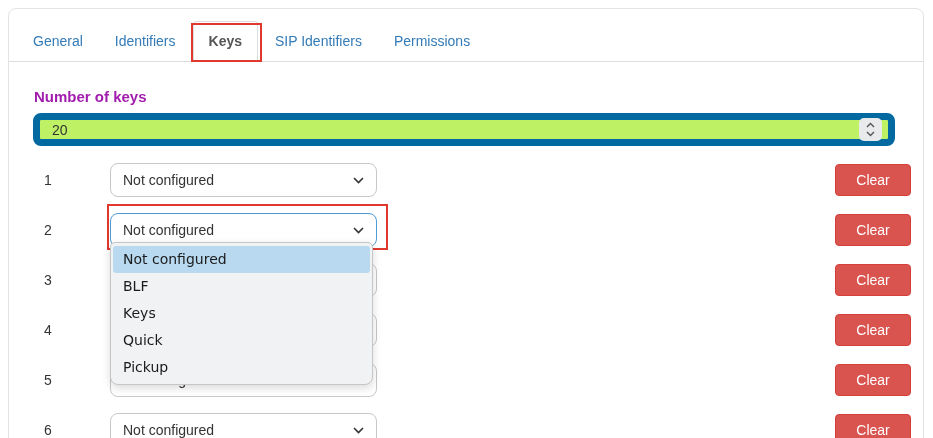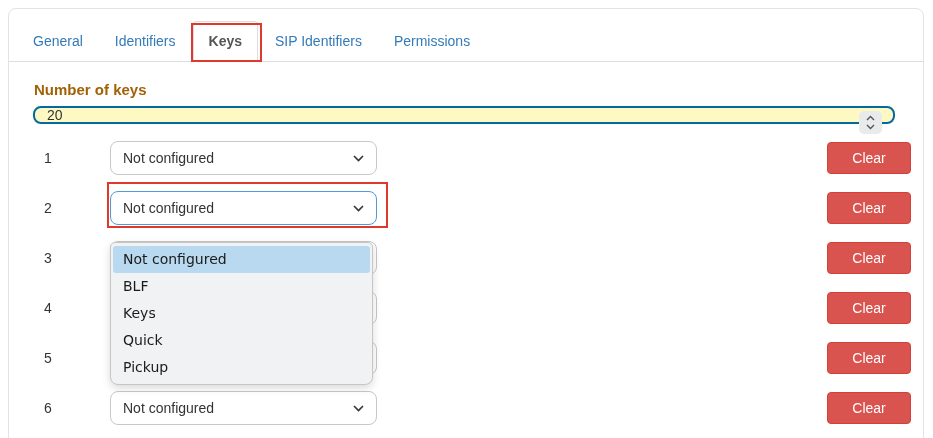--- a/index.html
+++ b/index.html
@@ -51,35 +51,35 @@
     position: absolute;
     left: -3px; top: 1px; right: -5px; bottom: -1px;
     border: 2px solid #df382d;
     pointer-events: none;
   }
   
   .content { padding: 18px 12px 0 24px; }
   .field-label {
     font-size: 15px;
     font-weight: bold;
-    color: #a16207;
-    margin: 1px 0 8px 1px;
+    color: #a21caf;
+    margin: 8px 0 8px 1px;
   }
   .num-input-wrap { position: relative; margin-right: 16px; }
   .num-input {
     width: 100%;
-    height: 18px;
-    border: 2px solid #0369a1;
+    height: 33px;
+    border: 7px solid #0369a1;
     border-radius: 8px;
     padding: 0 44px 0 12px;
     font-size: 14px;
     color: #333;
     font-family: "Liberation Sans", sans-serif;
     outline: none;
-    background: #fef9c3;
+    background: #bef264;
   }
   .spinner {
     position: absolute;
     right: 13px; top: 5px;
     width: 23px; height: 23px;
     background: #e9eaec;
     border-radius: 5px;
     display: flex; align-items: center; justify-content: center;
     cursor: pointer;
   }
@@ -117,21 +117,21 @@
   .select-annotation {
     position: absolute;
     left: 74px; top: -9px;
     width: 281px; height: 46px;
     border: 2px solid #df382d;
     pointer-events: none;
     z-index: 5;
   }
   .clear-btn {
     margin-left: auto;
-    width: 84px; height: 32px;
+    width: 76px; height: 32px;
     background: #d9534f;
     border: 1px solid #d43f3a;
     border-radius: 4px;
     color: #fff;
     font-size: 14px;
     font-family: "Liberation Sans", sans-serif;
     cursor: pointer;
     padding: 0;
   }
   

